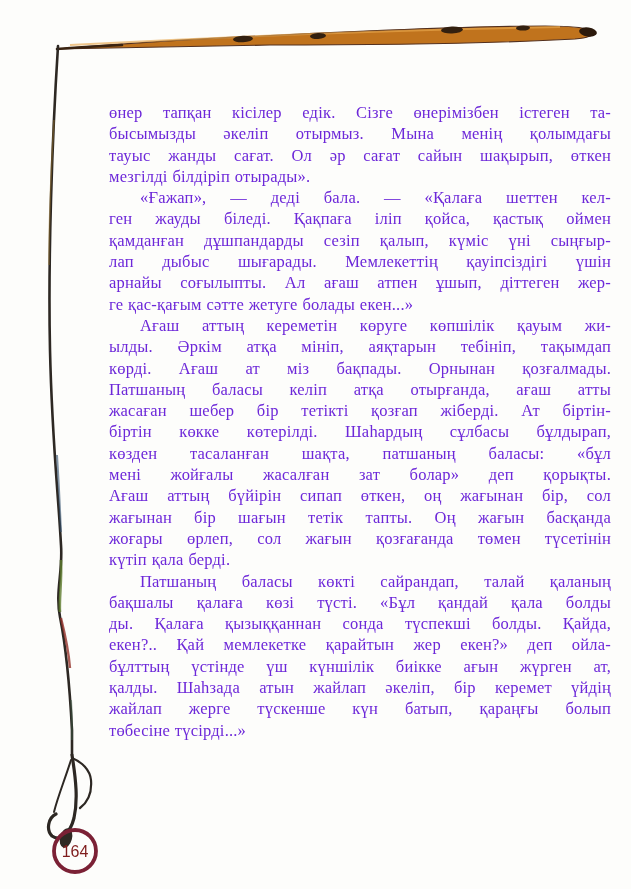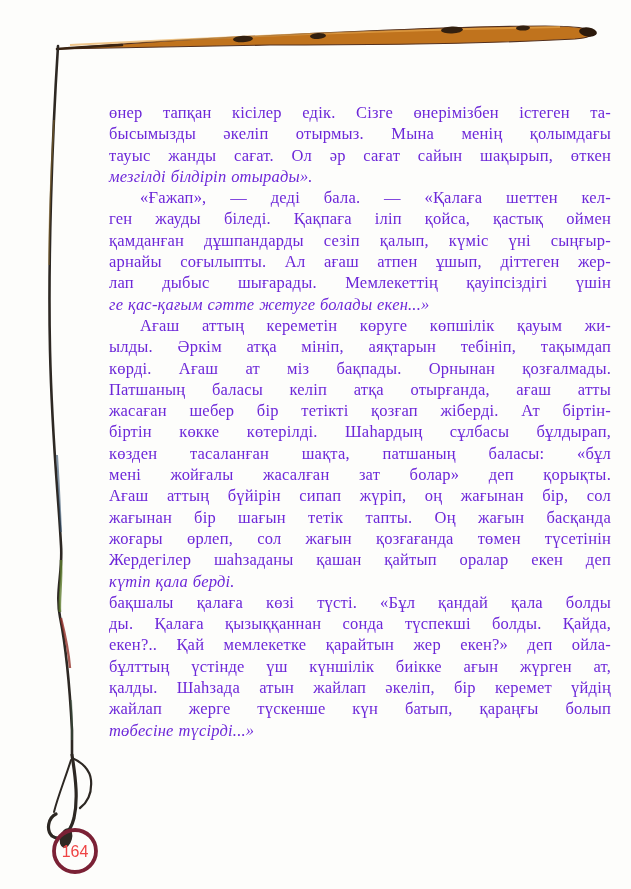--- a/index.html
+++ b/index.html
@@ -21,29 +21,29 @@
     word-spacing:0.5px;
     margin-left:12px;
   }
   .line{
     text-align:justify;
     text-align-last:justify;
     white-space:normal;
     height:21.3px;
     overflow:visible;
   }
-  .line.last{text-align-last:left;font-style:italic;}
+  .line.last{text-align-last:left;}
   .line.indent{text-indent:31px;}
   .pagenum-wrap{
     position:absolute;
     left:53px;top:841px;width:44px;height:22px;
     text-align:center;
     font-family:"Liberation Sans","DejaVu Sans",sans-serif;
     font-size:16px;
-    color:#ef4444;
+    color:#7f1d1d;
     line-height:22px;
   }
 </style>
 </head>
 <body>
 
 <div class="page">
 
   <svg class="decor-svg" width="631" height="889" viewBox="0 0 631 889">
 
@@ -79,36 +79,36 @@
   </svg>
 
   <div class="textblock">
       <div class="line">өнер тапқан кісілер едік. Сізге өнерімізбен істеген та-</div>
       <div class="line">бысымызды әкеліп отырмыз. Мына менің қолымдағы</div>
       <div class="line">тауыс жанды сағат. Ол әр сағат сайын шақырып, өткен</div>
       <div class="line last">мезгілді білдіріп отырады».</div>
       <div class="line indent">«Ғажап», — деді бала. — «Қалаға шеттен кел-</div>
       <div class="line">ген жауды біледі. Қақпаға іліп қойса, қастық оймен</div>
       <div class="line">қамданған дұшпандарды сезіп қалып, күміс үні сыңғыр-</div>
+      <div class="line">лап дыбыс шығарады. Мемлекеттің қауіпсіздігі үшін</div>
       <div class="line">арнайы соғылыпты. Ал ағаш атпен ұшып, діттеген жер-</div>
-      <div class="line">лап дыбыс шығарады. Мемлекеттің қауіпсіздігі үшін</div>
       <div class="line last">ге қас-қағым сәтте жетуге болады екен...»</div>
       <div class="line indent">Ағаш аттың кереметін көруге көпшілік қауым жи-</div>
       <div class="line">ылды. Әркім атқа мініп, аяқтарын тебініп, тақымдап</div>
       <div class="line">көрді. Ағаш ат міз бақпады. Орнынан қозғалмады.</div>
       <div class="line">Патшаның баласы келіп атқа отырғанда, ағаш атты</div>
       <div class="line">жасаған шебер бір тетікті қозғап жіберді. Ат біртін-</div>
       <div class="line">біртін көкке көтерілді. Шаһардың сұлбасы бұлдырап,</div>
       <div class="line">көзден тасаланған шақта, патшаның баласы: «бұл</div>
       <div class="line">мені жойғалы жасалған зат болар» деп қорықты.</div>
-      <div class="line">Ағаш аттың бүйірін сипап жүріп, оң жағынан бір, сол</div>
+      <div class="line">Ағаш аттың бүйірін сипап өткен, оң жағынан бір, сол</div>
       <div class="line">жағынан бір шағын тетік тапты. Оң жағын басқанда</div>
       <div class="line">жоғары өрлеп, сол жағын қозғағанда төмен түсетінін</div>
-      <div class="line">Жердегілер шаһзаданы қашан қайтып оралар екен деп</div>
       <div class="line last">күтіп қала берді.</div>
+      <div class="line indent">Патшаның баласы көкті сайрандап, талай қаланың</div>
       <div class="line">бақшалы қалаға көзі түсті. «Бұл қандай қала болды</div>
       <div class="line">ды. Қалаға қызыққаннан сонда түспекші болды. Қайда,</div>
       <div class="line">екен?.. Қай мемлекетке қарайтын жер екен?» деп ойла-</div>
       <div class="line">бұлттың үстінде үш күншілік биікке ағын жүрген ат,</div>
       <div class="line">қалды. Шаһзада атын жайлап әкеліп, бір керемет үйдің</div>
       <div class="line">жайлап жерге түскенше күн батып, қараңғы болып</div>
       <div class="line last">төбесіне түсірді...»</div>
     </div>
 
   <div class="pagenum-wrap">

